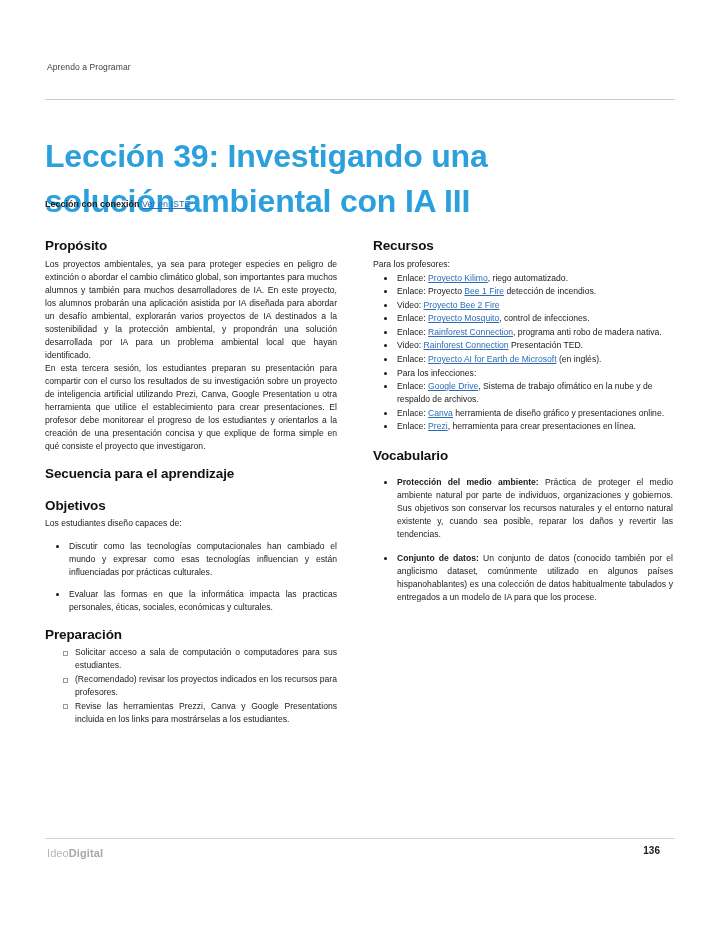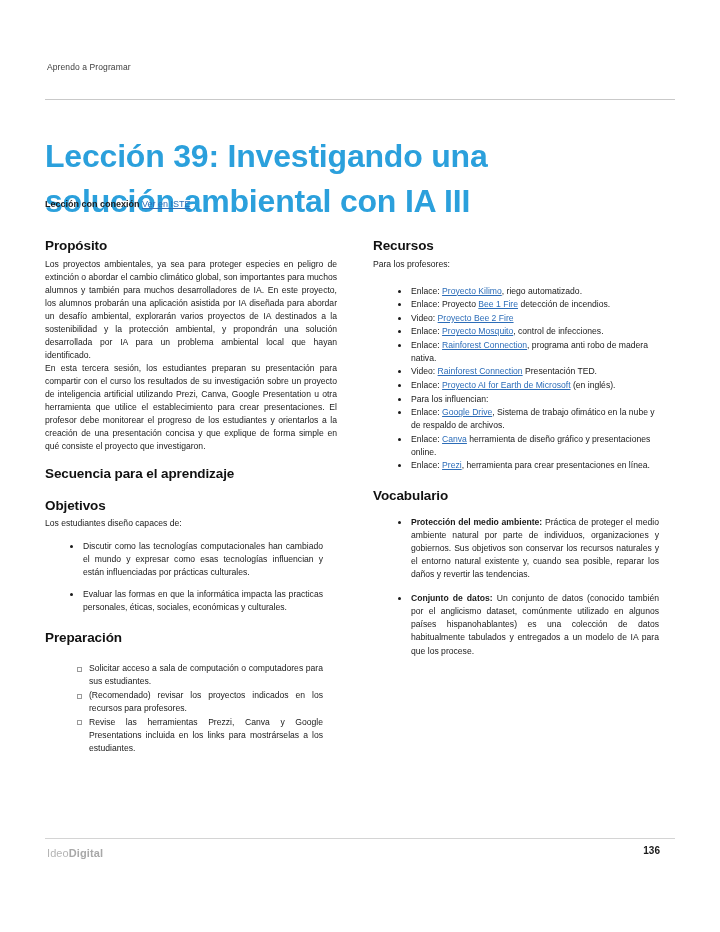--- a/index.html
+++ b/index.html
@@ -87,21 +87,21 @@
     text-align: justify;
     text-justify: inter-word;
     hyphens: none;
   }
   p.lead {
     margin: 0 0 1px 0;
     text-align: left;
   }
 
   ul.bullets {
-    margin: 14px;
+    margin: 0;
     padding: 0;
     list-style: none;
   }
   ul.bullets > li {
     position: relative;
     padding-left: 24px;
     margin: 0 0 0.5px 0;
   }
   ul.bullets > li::before {
     content: "";
@@ -217,21 +217,21 @@
     <h2 class="sec">Recursos</h2>
     <p class="lead">Para los profesores:</p>
     <ul class="bullets" id="recursos-list">
         <li><span>Enlace: </span><a class="lnk" href="#">Proyecto Kilimo</a><span>, riego automatizado.</span></li>
         <li><span>Enlace: Proyecto </span><a class="lnk" href="#">Bee 1 Fire</a><span> detección de incendios.</span></li>
         <li><span>Video: </span><a class="lnk" href="#">Proyecto Bee 2 Fire</a></li>
         <li><span>Enlace: </span><a class="lnk" href="#">Proyecto Mosquito</a><span>, control de infecciones.</span></li>
         <li><span>Enlace: </span><a class="lnk" href="#">Rainforest Connection</a><span>, programa anti robo de madera nativa.</span></li>
         <li><span>Video: </span><a class="lnk" href="#">Rainforest Connection</a><span> Presentación TED.</span></li>
         <li><span>Enlace: </span><a class="lnk" href="#">Proyecto AI for Earth de Microsoft</a><span> (en inglés).</span></li>
-        <li><span>Para los influencian:</span></li>
+        <li><span>Para los infecciones:</span></li>
         <li><span>Enlace: </span><a class="lnk" href="#">Google Drive</a><span>, Sistema de trabajo ofimático en la nube y de respaldo de archivos.</span></li>
         <li><span>Enlace: </span><a class="lnk" href="#">Canva</a><span> herramienta de diseño gráfico y presentaciones online.</span></li>
         <li><span>Enlace: </span><a class="lnk" href="#">Prezi</a><span>, herramienta para crear presentaciones en línea.</span></li>
       </ul>
 
     <h2 class="sec spaced" style="margin-top:13px;">Vocabulario</h2>
     <ul class="bullets vocab" id="vocab-list" style="margin-top:9px;">
         <li><span class="term">Protección del medio ambiente:</span><span> Práctica de proteger el medio ambiente natural por parte de individuos, organizaciones y gobiernos. Sus objetivos son conservar los recursos naturales y el entorno natural existente y, cuando sea posible, reparar los daños y revertir las tendencias.</span></li>
         <li><span class="term">Conjunto de datos:</span><span> Un conjunto de datos (conocido también por el anglicismo dataset, comúnmente utilizado en algunos países hispanohablantes) es una colección de datos habitualmente tabulados y entregados a un modelo de IA para que los procese.</span></li>
       </ul>

